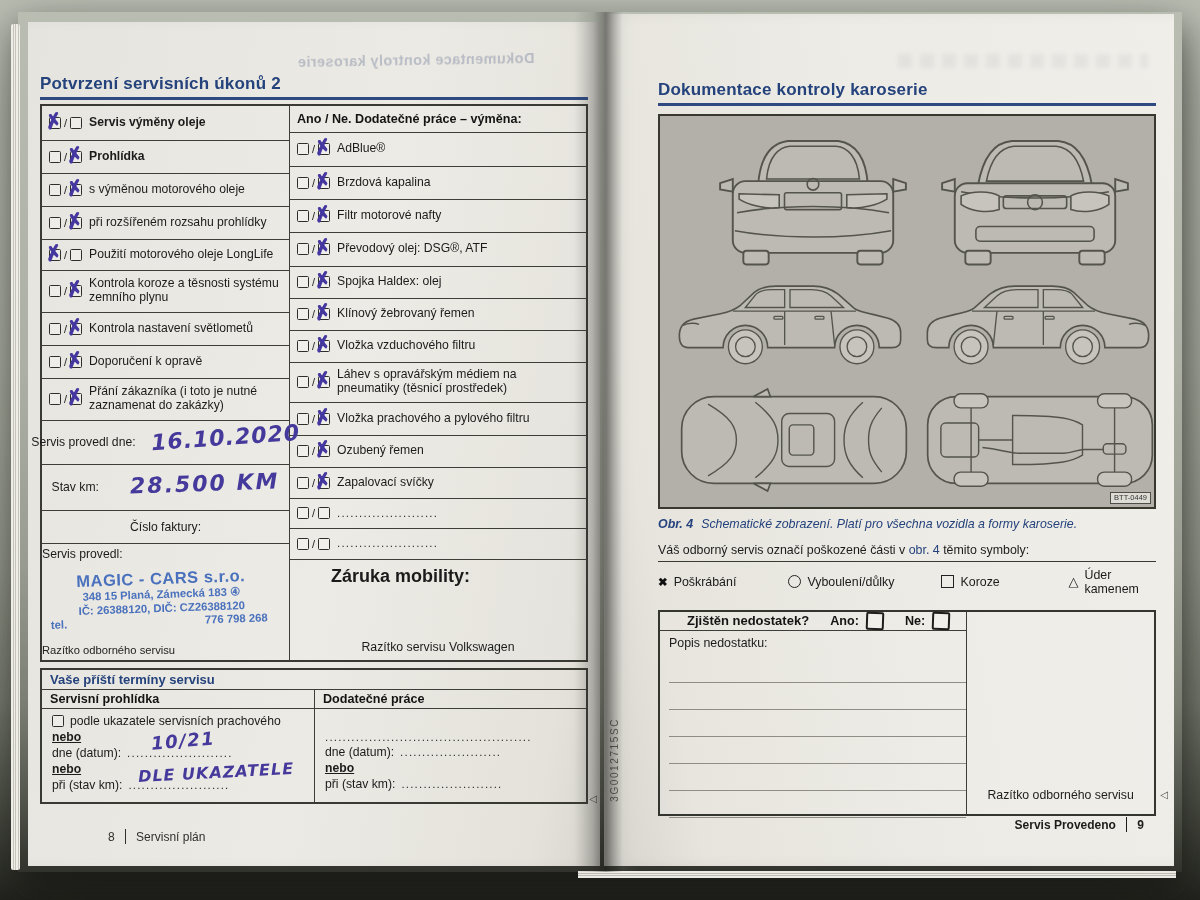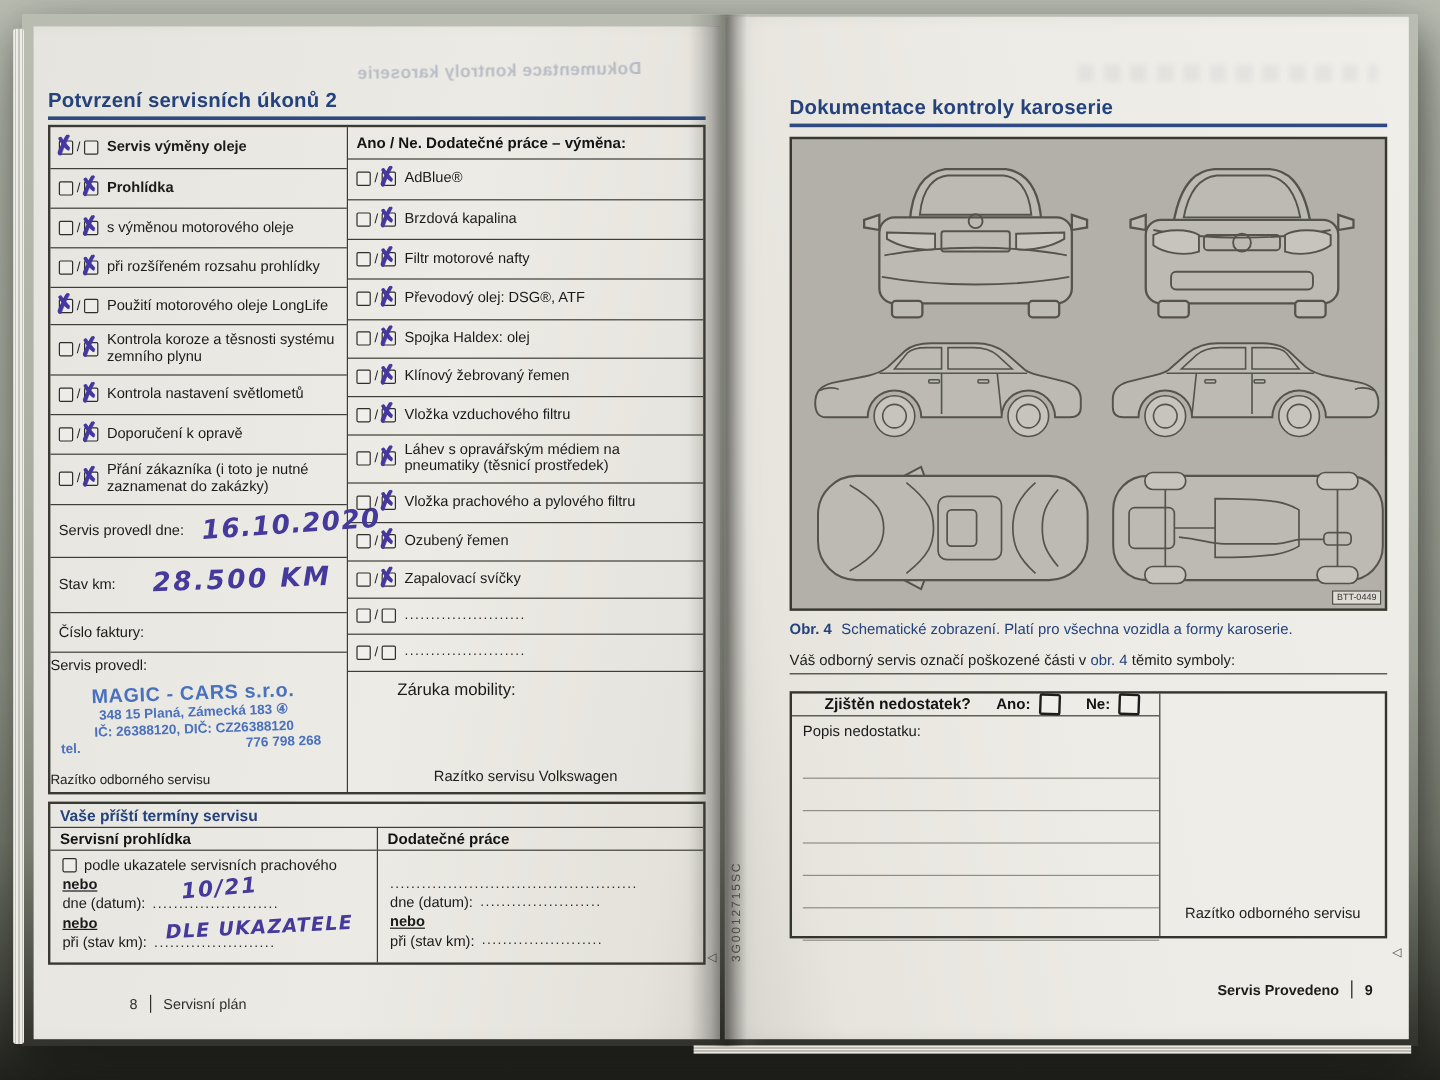--- a/index.html
+++ b/index.html
@@ -37,33 +37,33 @@
   .cell{box-sizing:border-box;padding:2px 7px;display:flex;align-items:center;gap:7px;}
   .cell + .cell{border-top:1.3px solid #3e3e38;}
   .thead{font-weight:bold;font-size:12.6px;color:#141414;}
   .lb{font-size:12.2px;line-height:1.12;color:#1b1b1b;}
   .cbp{display:inline-flex;align-items:center;gap:3px;flex:none;}
   .cb{width:10px;height:10px;border:1.6px solid #2e2e2a;border-radius:1.5px;position:relative;background:rgba(255,255,255,.25);}
   .sl{font-size:11px;color:#222;}
   .cell[data-mark="ano"] .c1::after,.cell[data-mark="ne"] .c2::after{
     content:"✗";position:absolute;left:-5px;top:-9px;font-size:20px;font-weight:bold;
     color:#44379f;transform:rotate(-12deg);text-shadow:.4px .3px .5px rgba(68,55,159,.7);}
-  .frow{justify-content:flex-start;}
+  .frow{justify-content:center;}
   .flab{font-size:12.2px;color:#1b1b1b;flex:none;}
   .hand{font-family:"DejaVu Sans",sans-serif;font-style:italic;font-weight:bold;color:#453a9c;}
   .hand-date{font-size:22px;transform:rotate(-4deg);margin:-10px 0 0 8px;letter-spacing:1px;}
   .hand-km{font-size:22px;transform:rotate(-2deg);margin:-8px 0 0 24px;letter-spacing:2px;}
   .stampcell{flex:1;flex-direction:column;align-items:stretch;justify-content:flex-start;padding:3px 8px 4px 0;min-height:90px;}
   .stamp{transform:rotate(-2deg);color:#4a71bd;text-align:center;margin-top:1px;line-height:1.18;}
   .stamp .sname{font-weight:bold;font-size:16.5px;letter-spacing:.5px;}
   .stamp .srow{font-size:11.3px;font-weight:bold;}
   .stamp .stel{display:flex;justify-content:space-between;padding:0 14px 0 8px;font-size:11.3px;font-weight:bold;}
   .stampcap{margin-top:auto;font-size:11.2px;color:#222;}
   .mobility{flex:1;flex-direction:column;align-items:stretch;position:relative;min-height:100px;}
-  .moblab{font-weight:normal;font-size:14px;padding:4px 0 0 34px;color:#1b1b1b;}
+  .moblab{font-weight:bold;font-size:18px;padding:4px 0 0 34px;color:#1b1b1b;}
   .mobcap{position:absolute;bottom:6px;left:0;right:0;text-align:center;font-size:12.3px;color:#1d1d1d;}
   .dots{letter-spacing:1.2px;color:#2a2a2a;font-size:11.5px;white-space:nowrap;overflow:hidden;}
   
   .nx{margin-top:6px;border:2px solid #3a3a34;height:136px;box-sizing:border-box;display:flex;flex-direction:column;}
   .nx-title{color:#24427c;font-weight:bold;font-size:13px;padding:2px 8px;border-bottom:1.4px solid #3e3e38;}
   .nx-cols{display:flex;flex:1;}
   .nxcol{display:flex;flex-direction:column;width:50%;box-sizing:border-box;}
   .nxcol+.nxcol{border-left:1.4px solid #3e3e38;}
   .nx-head{font-weight:bold;font-size:12.6px;color:#141414;padding:2px 8px;border-bottom:1.4px solid #3e3e38;}
   .nx-body{padding:3px 10px 0 10px;font-size:12.2px;color:#1b1b1b;}
@@ -82,21 +82,21 @@
   .pgmarkL{right:3px;bottom:62px;}
   .pgmarkR{right:6px;bottom:66px;}
   
   .carbox{margin-top:8px;height:395px;border:2px solid #38382f;background:#b2b0a9;position:relative;box-sizing:border-box;}
   .car{position:absolute;}
   .f{fill:#bcbab3;stroke:#54544c;stroke-width:1.8;}
   .f2{fill:#c6c4bd;stroke:#54544c;stroke-width:1.5;}
   .l{fill:none;stroke:#54544c;stroke-width:1.5;}
   .btt{position:absolute;right:3px;bottom:3px;background:#dedcd5;border:1px solid #4e4e48;
     font-size:7.5px;color:#333;padding:0 3px;line-height:10px;}
-  .figcap{margin-top:8px;font-size:12.4px;color:#24427c;}
+  .figcap{margin-top:8px;font-size:12.4px;color:#24427c;font-style:italic;}
   .figcap b{margin-right:8px;}
   .intro{margin-top:12px;font-size:12.4px;color:#1c1c1c;}
   .intro .ref{color:#24427c;}
   .rule2{border-bottom:1.6px solid #3a3a35;margin-top:4px;}
   .symrow{display:flex;align-items:center;margin-top:6px;font-size:12.4px;color:#1b1b1b;}
   .symitem{display:flex;align-items:center;gap:6px;}
   .symitem:nth-child(1){width:150px;}
   .symitem:nth-child(2){width:176px;}
   .symitem:nth-child(3){width:146px;}
   .ic{display:inline-block;}
@@ -506,20 +506,38 @@
 
       <div class="figcap">
         <b>Obr. 4</b><span>Schematické zobrazení. Platí pro všechna vozidla a formy karoserie.</span>
       </div>
 
       <div class="intro">
         <span>Váš odborný servis označí poškozené části v </span><span class="ref">obr. 4</span><span> těmito symboly:</span>
       </div>
       <div class="rule2"></div>
 
+      <div class="symrow">
+        <span class="symitem">
+          <span class="ic ic-x"></span>
+          <span>Poškrábání</span>
+        </span>
+        <span class="symitem">
+          <span class="ic ic-circle"></span>
+          <span>Vyboulení/důlky</span>
+        </span>
+        <span class="symitem">
+          <span class="ic ic-square"></span>
+          <span>Koroze</span>
+        </span>
+        <span class="symitem">
+          <span class="ic ic-triangle"></span>
+          <span>Úder kamenem</span>
+        </span>
+      </div>
 
       <div class="defbox">
         <div class="def-left">
           <div class="def-lhead">
             <span class="def-q">Zjištěn nedostatek?</span>
             <span class="def-yn">
               <span>Ano:</span>
               <span class="bbox"></span>
             </span>
             <span class="def-yn">

